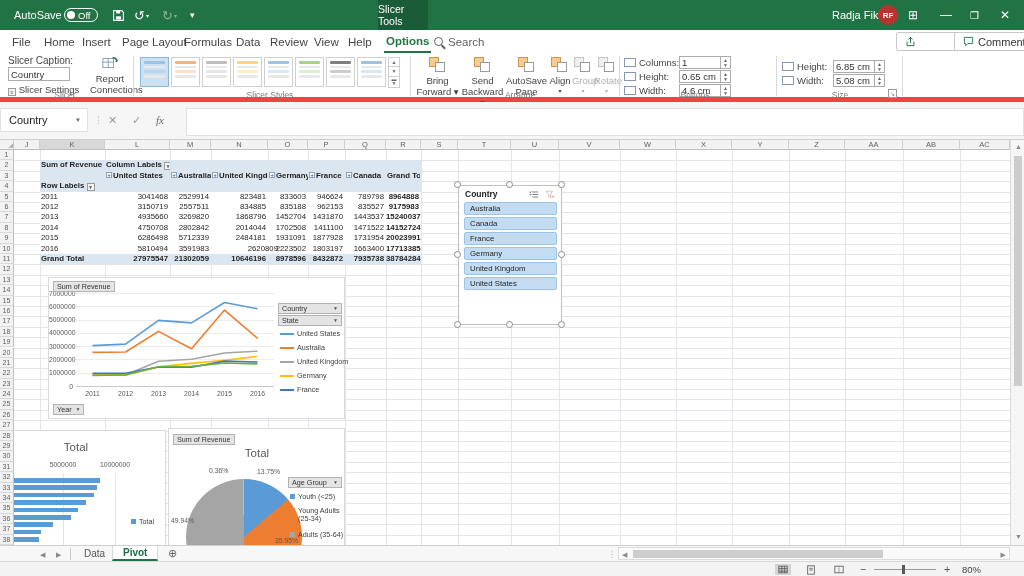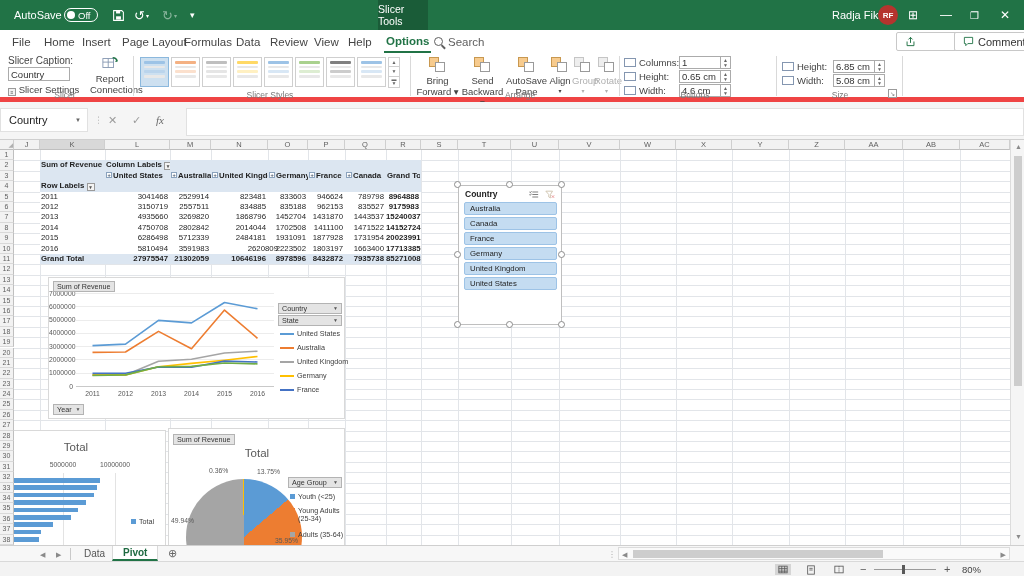--- a/index.html
+++ b/index.html
@@ -495,21 +495,21 @@
     <div class="pcell pnum" style="left: 308px; width: 37px; top: 103.553px; height: 10.3947px;">1803197</div>
     <div class="pcell pnum" style="left: 345px; width: 41px; top: 103.553px; height: 10.3947px;">1663400</div>
     <div class="pcell pnum phead" style="left: 386px; width: 35px; top: 103.553px; height: 10.3947px;">17713385</div>
     <div class="pcell phead" style="left: 41px; width: 62px; top: 113.947px; height: 10.3947px;">Grand Total</div>
     <div class="pcell pnum phead" style="left: 105px; width: 65px; top: 113.947px; height: 10.3947px;">27975547</div>
     <div class="pcell pnum phead" style="left: 170px; width: 41px; top: 113.947px; height: 10.3947px;">21302059</div>
     <div class="pcell pnum phead" style="left: 211px; width: 57px; top: 113.947px; height: 10.3947px;">10646196</div>
     <div class="pcell pnum phead" style="left: 268px; width: 40px; top: 113.947px; height: 10.3947px;">8978596</div>
     <div class="pcell pnum phead" style="left: 308px; width: 37px; top: 113.947px; height: 10.3947px;">8432872</div>
     <div class="pcell pnum phead" style="left: 345px; width: 41px; top: 113.947px; height: 10.3947px;">7935738</div>
-    <div class="pcell pnum phead" style="left: 386px; width: 35px; top: 113.947px; height: 10.3947px;">85271008</div>
+    <div class="pcell pnum phead" style="left: 386px; width: 35px; top: 113.947px; height: 10.3947px;">38784284</div>
     <div style="position: absolute; left: 458px; top: 45px; width: 104px; height: 140px; background: rgb(255, 255, 255); border: 1px solid rgb(191, 191, 191); border-radius: 2px; z-index: 4;">
       <div style="position: absolute; left: 6px; top: 3px; font-size: 8.5px; font-weight: bold; color: rgb(34, 34, 34);">Country</div>
       <div style="position: absolute; right: 22px; top: 3px;"><svg width="10" height="9" viewBox="0 0 12 10">
           <g stroke="#666">
             <line x1="4" y1="2" x2="11" y2="2"></line>
             <line x1="4" y1="5" x2="11" y2="5"></line>
             <line x1="4" y1="8" x2="11" y2="8"></line>
             <path d="M0.5 2l1 1 1.5-2" fill="none"></path>
             <path d="M0.5 5l1 1 1.5-2" fill="none"></path>
           </g>

